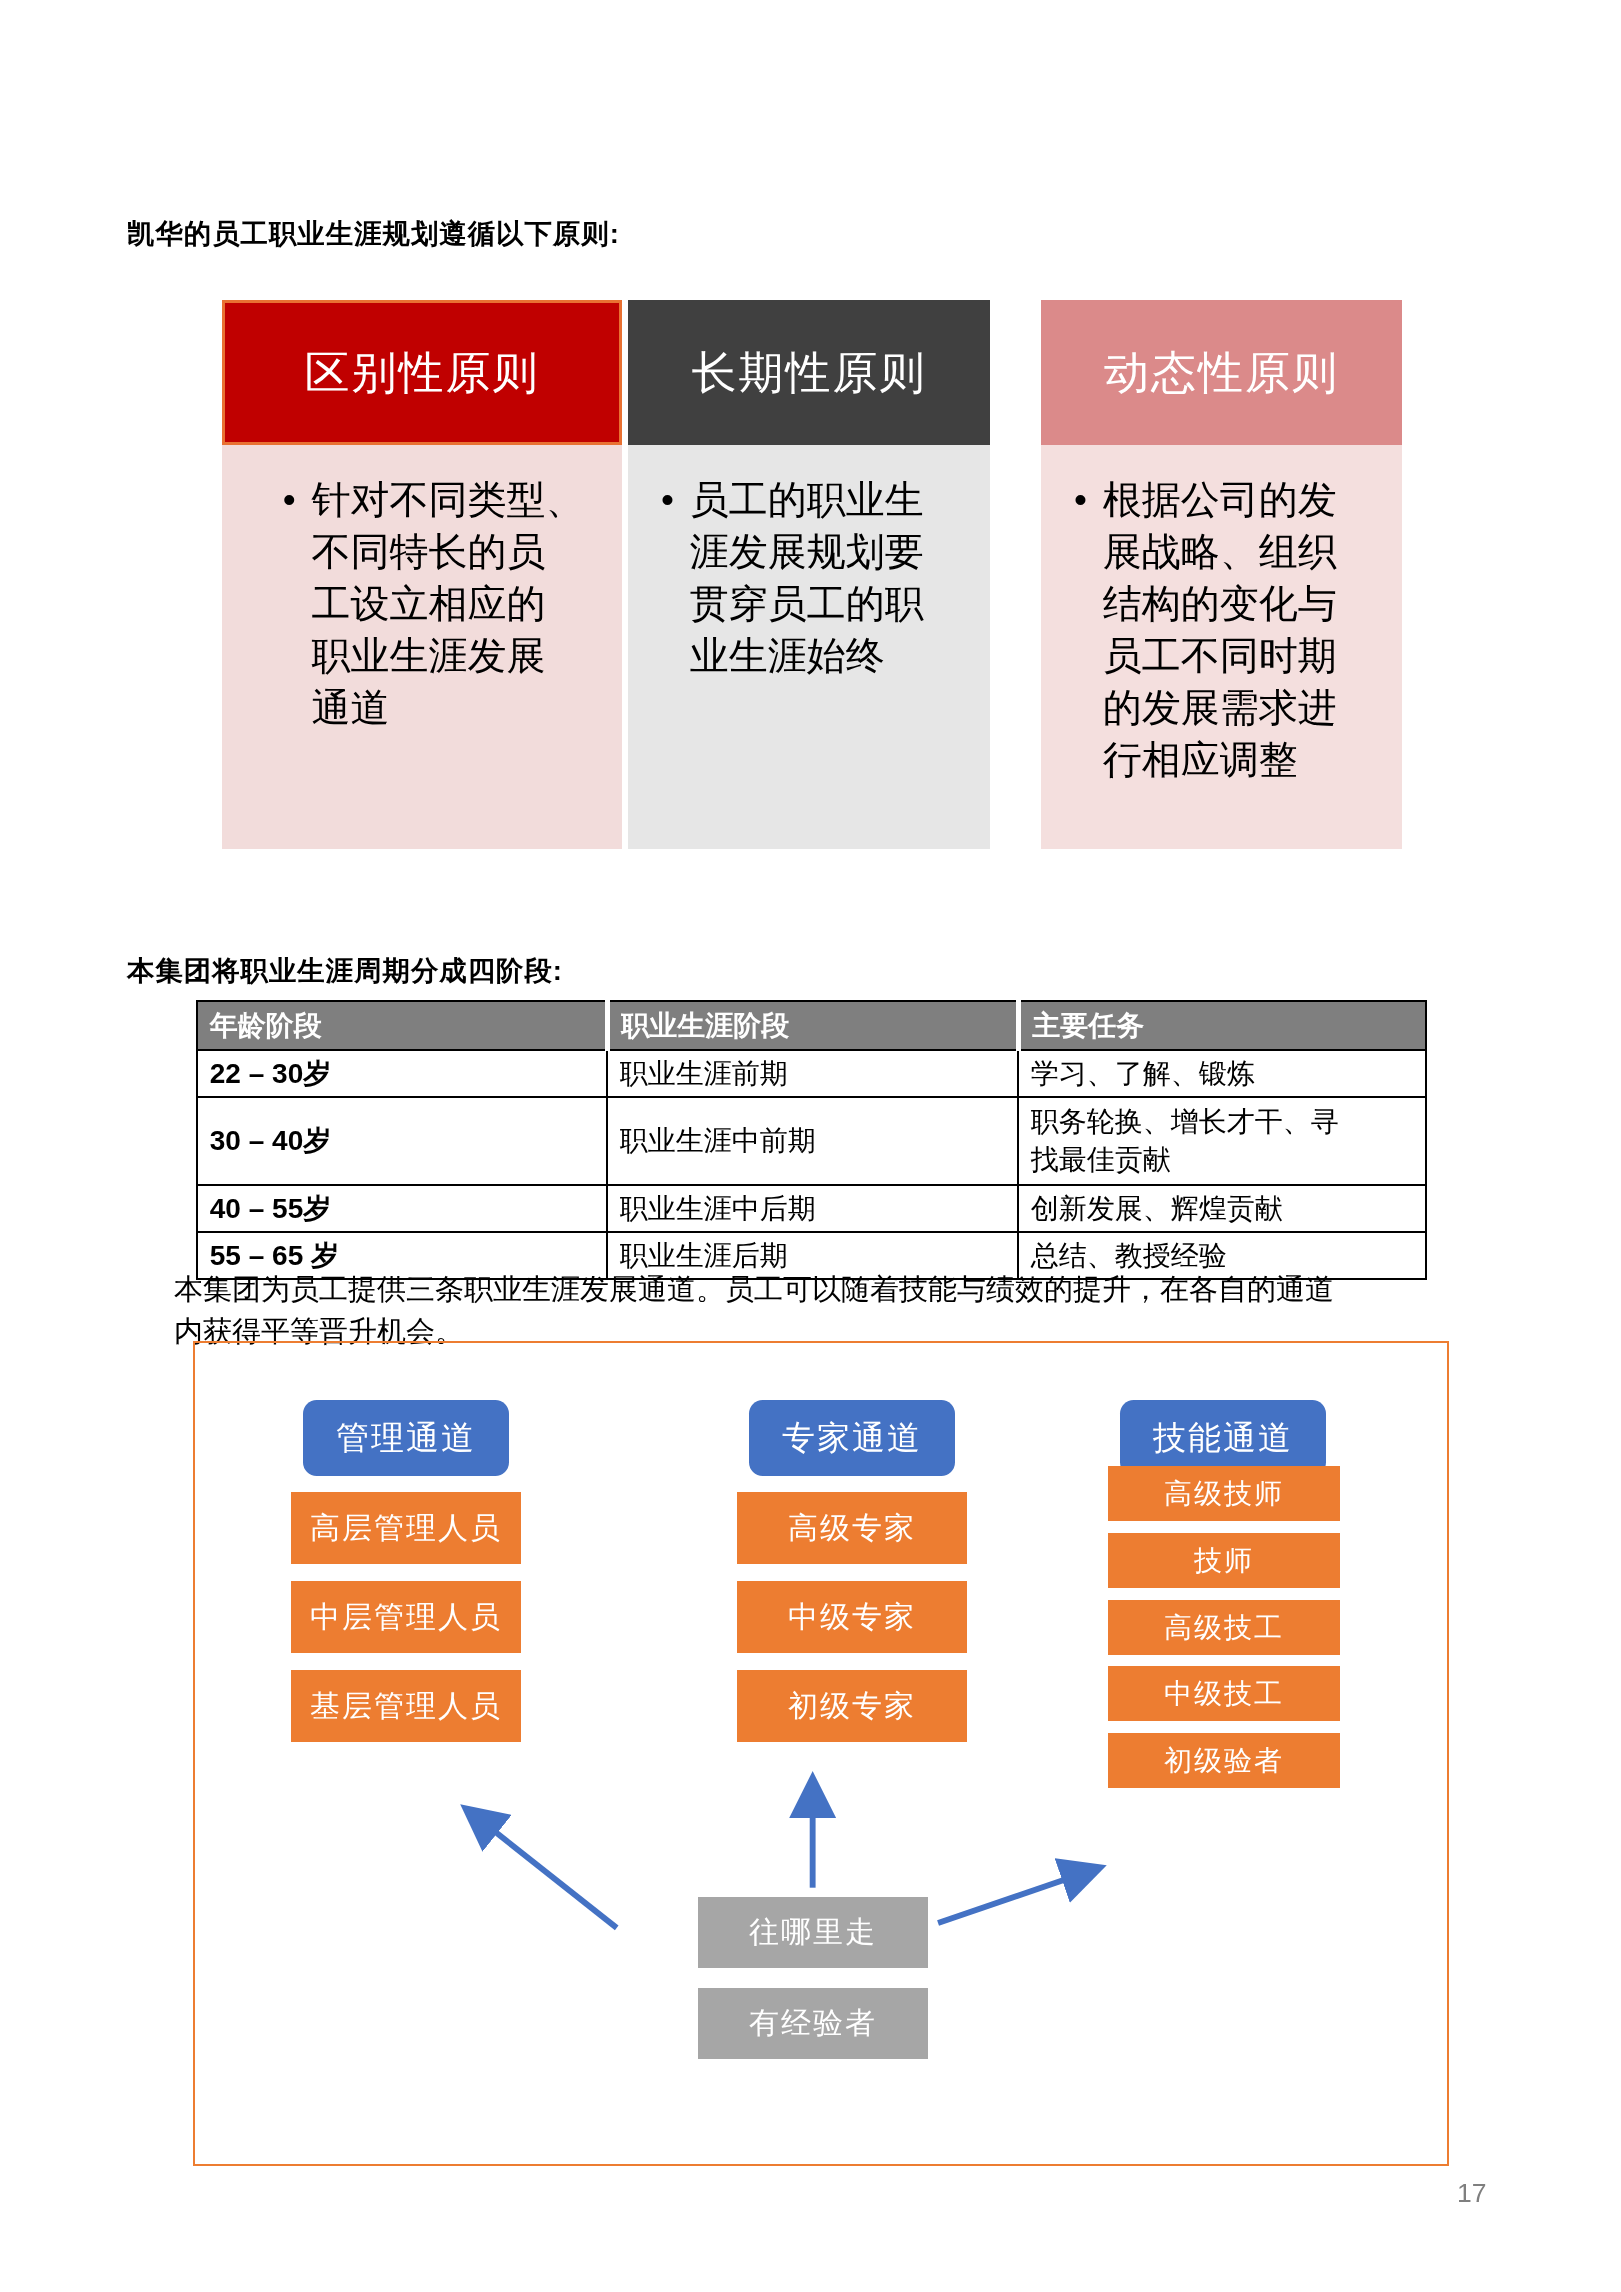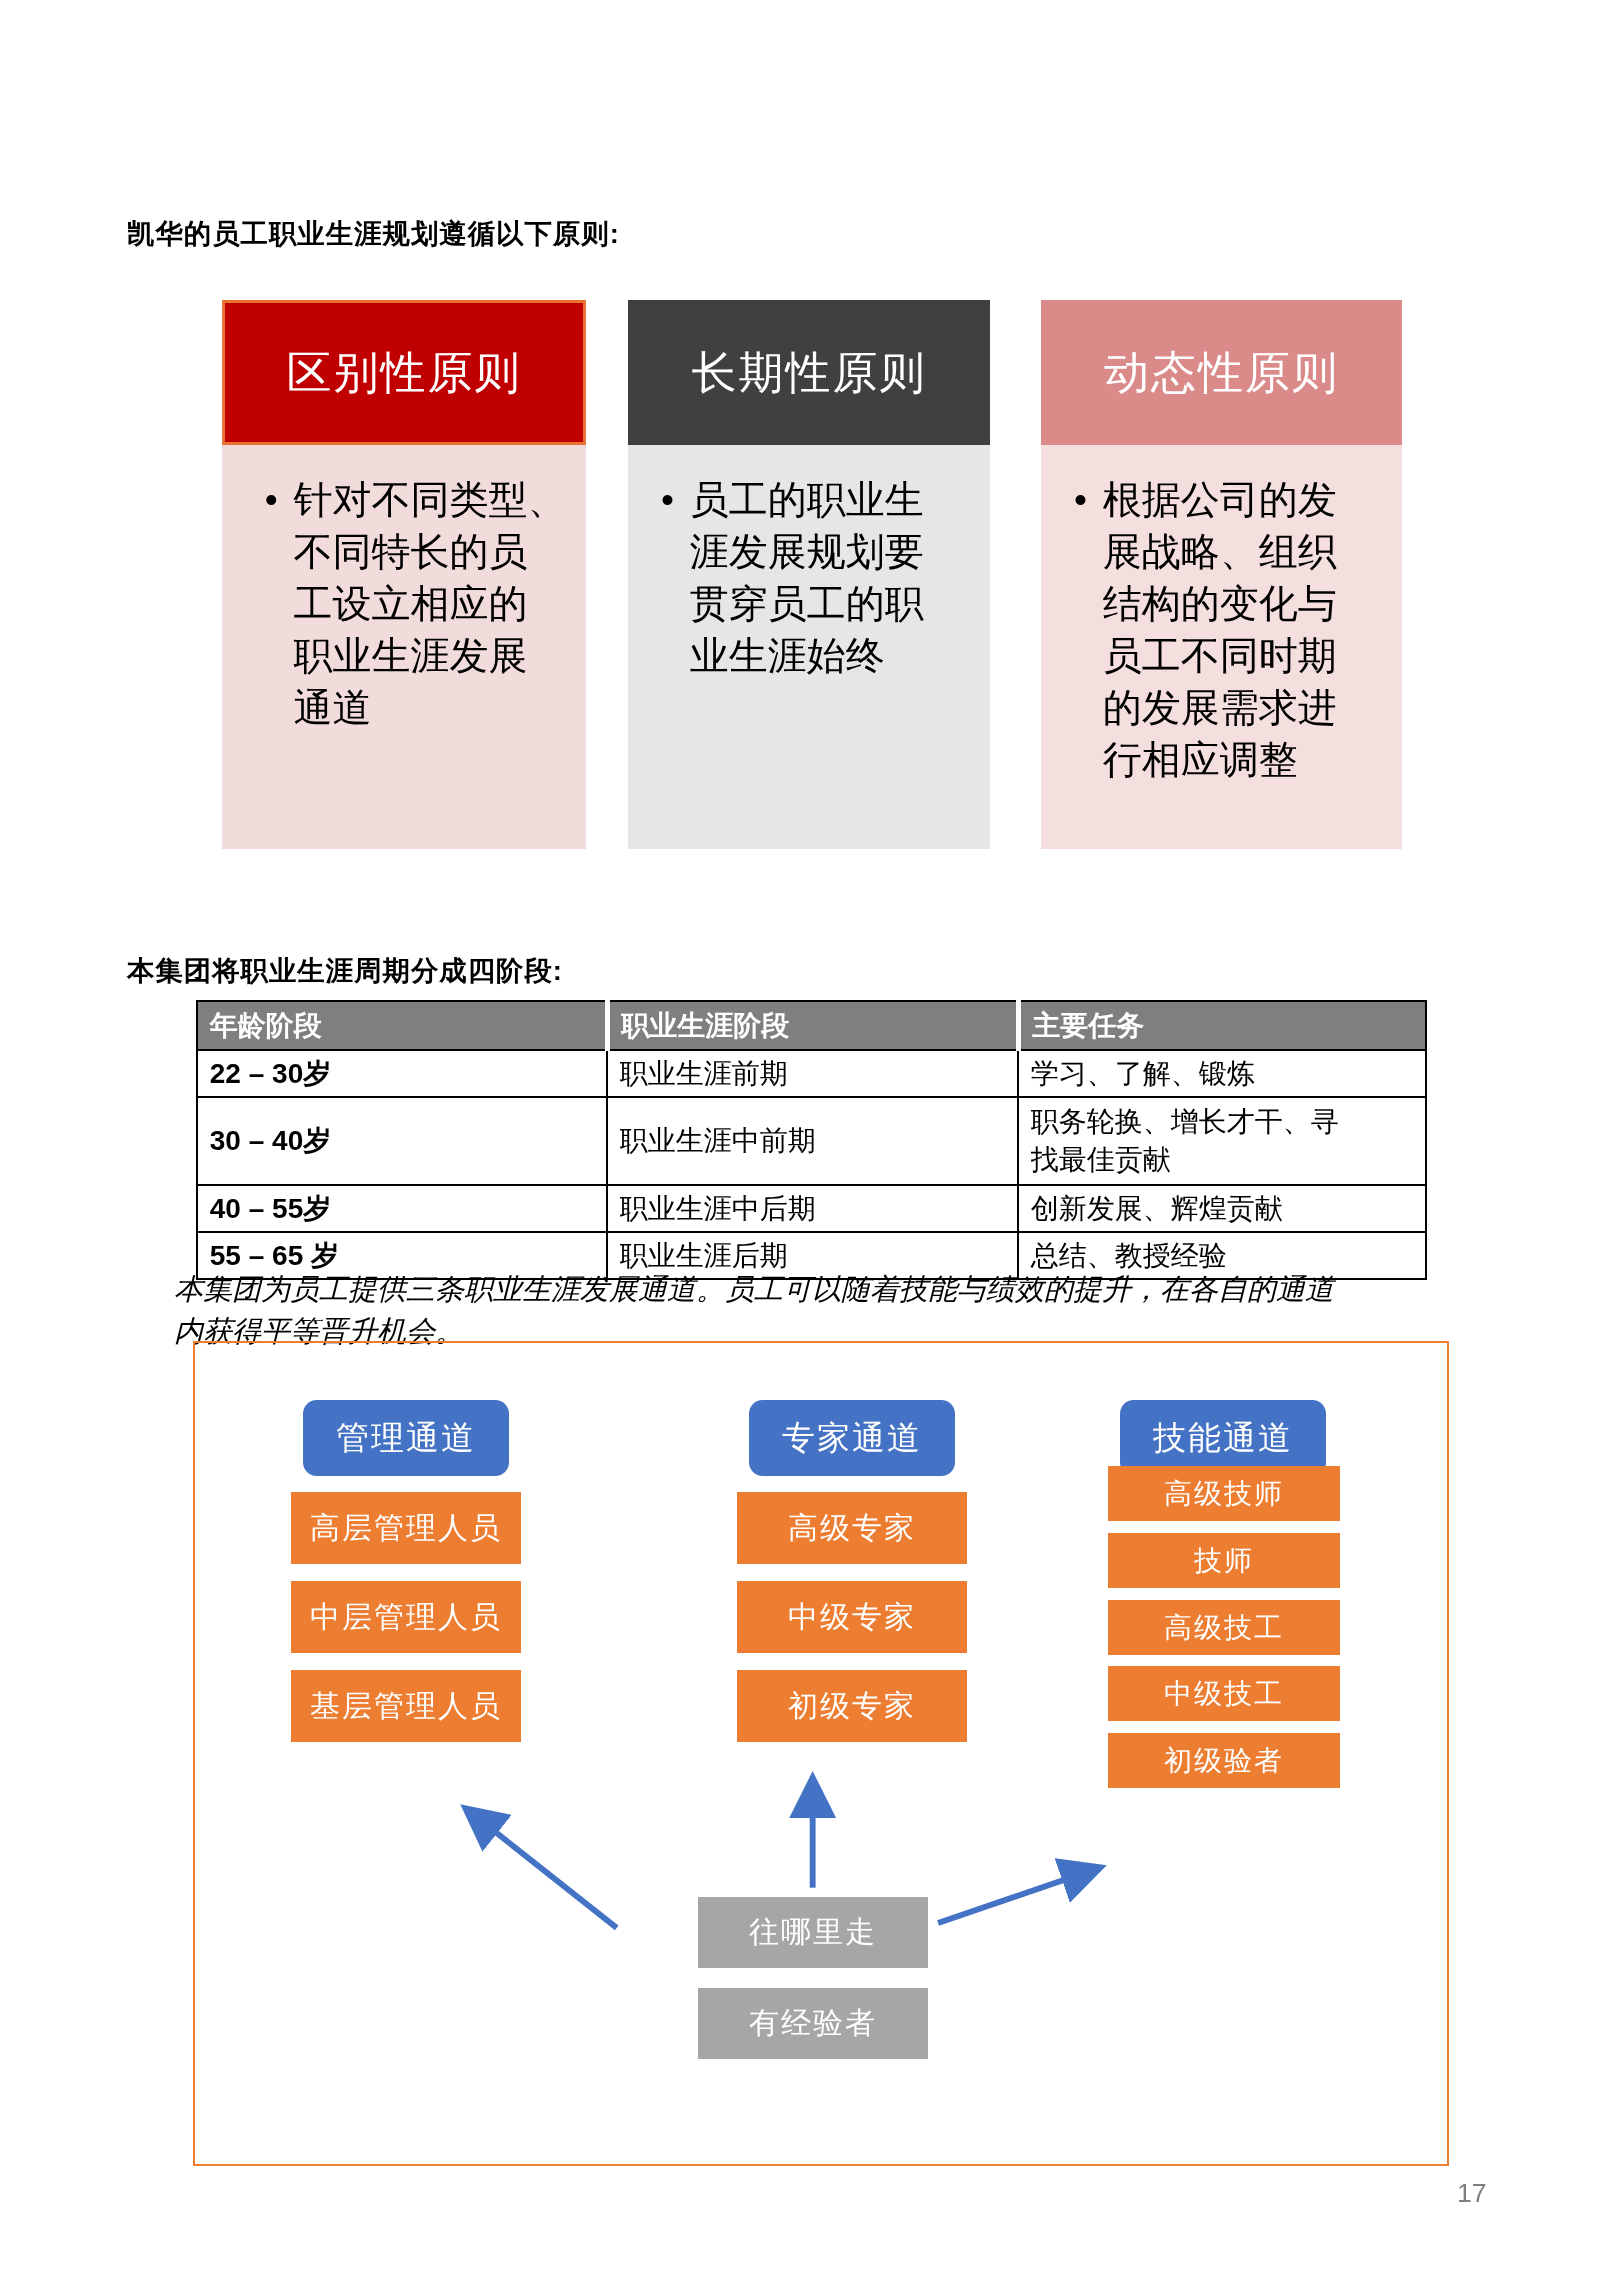--- a/index.html
+++ b/index.html
@@ -16,21 +16,21 @@
     height:145px; box-sizing:border-box; display:flex; align-items:center; justify-content:center;
     color:#fff; font-size:45px; letter-spacing:2px;
   }
   .card-body{
     box-sizing:border-box; height:404px; padding:29px 9.8px 0 33px; display:flex; align-items:flex-start;
   }
   .card-body::before{
     content:"•"; font-size:37px; line-height:51px; padding-right:15.7px; color:#000;
   }
   .card-text{ white-space:pre-line; font-size:39px; line-height:52px; }
-  .c1{ left:222px; width:364px; }
+  .c1{ left:222px; width:400px; }
   .c2{ left:628px; width:362px; }
   .c3{ left:1041px; width:361px;border-radius:26px; }
   .c1 .card-header{ background:#C00000; border:3.9px solid #E97132; }
   .c1 .card-body{ background:#F2DCDB;justify-content:center; }
   .c2 .card-header{ background:#404040; }
   .c2 .card-body{ background:#E6E6E6; }
   .c3 .card-header{ background:#DB8A8A; }
   .c3 .card-body{ background:#F4DFDE; }
   
   .stage-table{
@@ -43,21 +43,21 @@
     height:43px; padding:2px 11.8px; border-top:2.9px solid #000;
   }
   .stage-table th + th{ border-left:5.9px solid #fff; }
   .stage-table td{
     border:2.9px solid #000; height:41px; padding:2px 11.8px; white-space:pre-line; vertical-align:middle;margin-left:38px;
   }
   .stage-table thead tr{ border-left:2.9px solid #000; border-right:2.9px solid #000; border-bottom:2.9px solid #000;}
   .stage-table .r-tall td{ height:82px; }
   .stage-table td.age{ font-weight:bold; }
   
-  .para{ position:absolute; left:174px; top:1268px; width:1181px; font-size:29px; line-height:42px;font-style:italic; }
+  .para{ position:absolute; left:174px; top:1268px; width:1181px; font-size:29px; line-height:42px; }
   
   .diagram{
     position:absolute; left:193px; top:1341px; width:1256px; height:825px;
     border:2.9px solid #ED7D31; box-sizing:border-box;
   }
   .dg{ position:absolute; display:flex; align-items:center; justify-content:center; color:#fff; }
   .chan-header{ width:206px; height:76px; top:57px; background:#4472C4; border-radius:13.7px; font-size:33px; letter-spacing:2px;}
   .lvl{ width:230px; height:72px; background:#ED7D31; font-size:30px; letter-spacing:2px; }
   .lvl-s{ width:232px; height:55px; background:#ED7D31; font-size:28px; letter-spacing:2px; }
   .entry{ left:503px; width:230px; height:71px; background:#A6A6A6; font-size:30px; letter-spacing:2px; }

